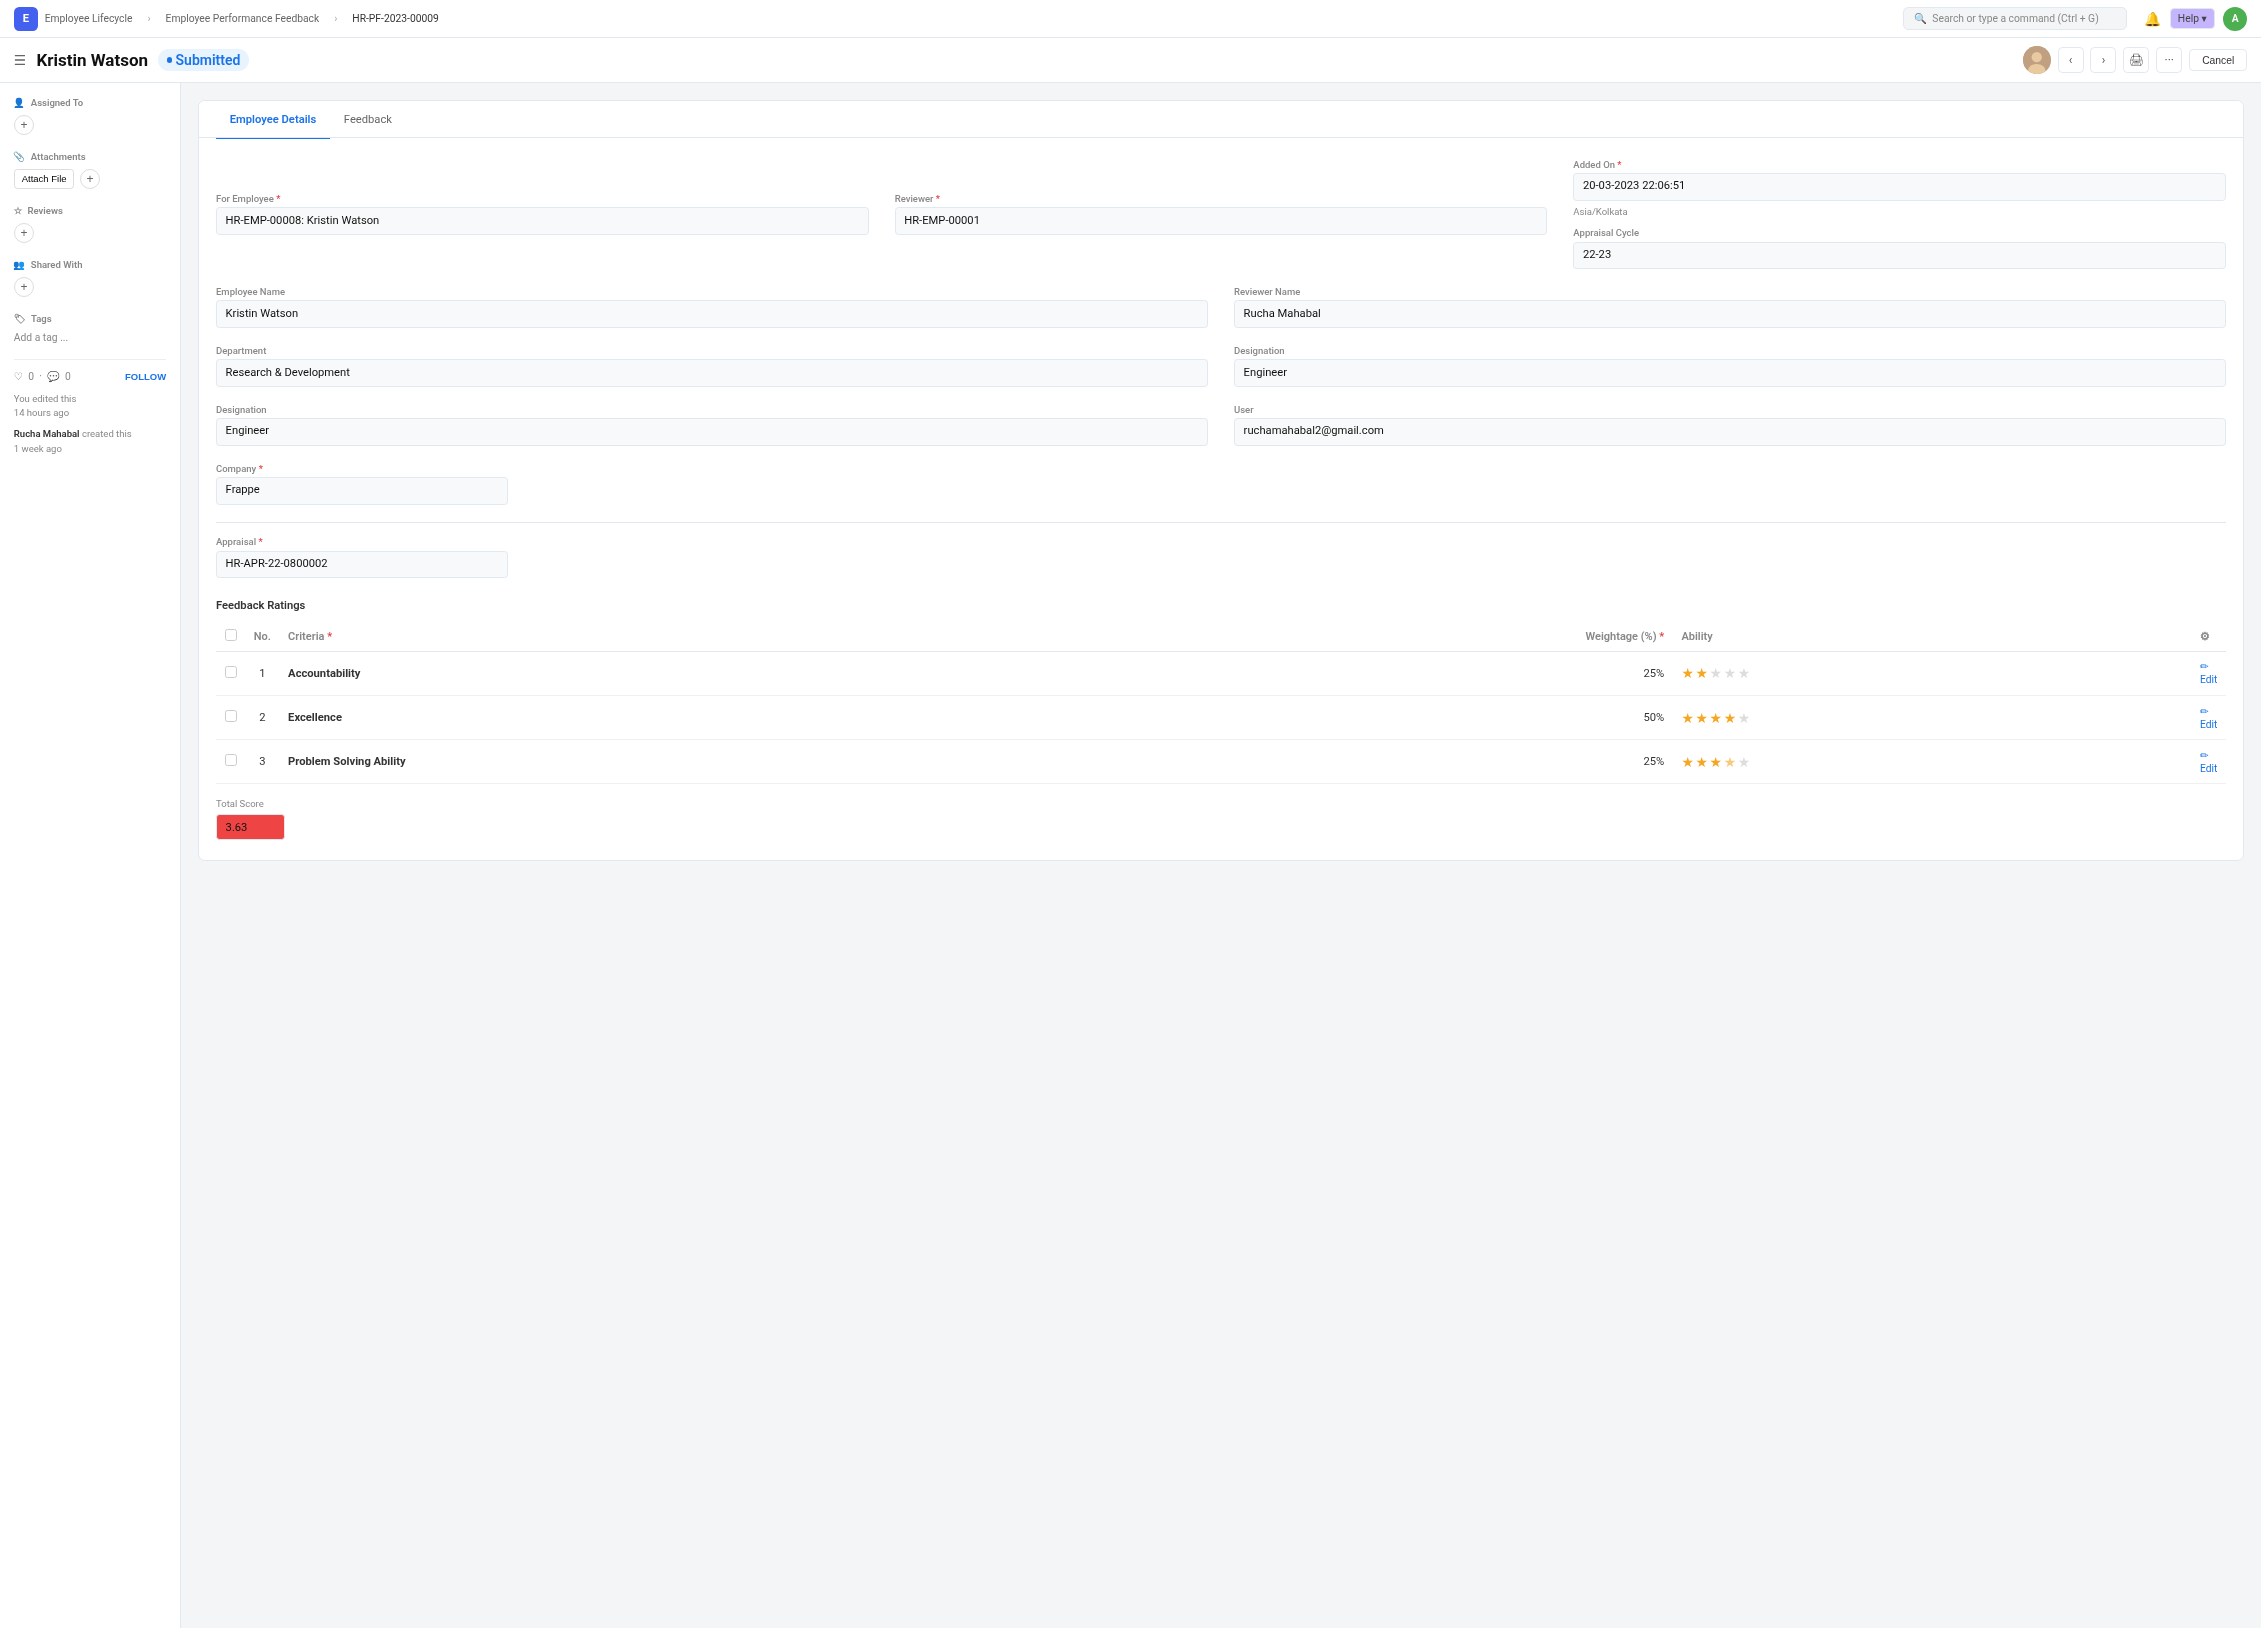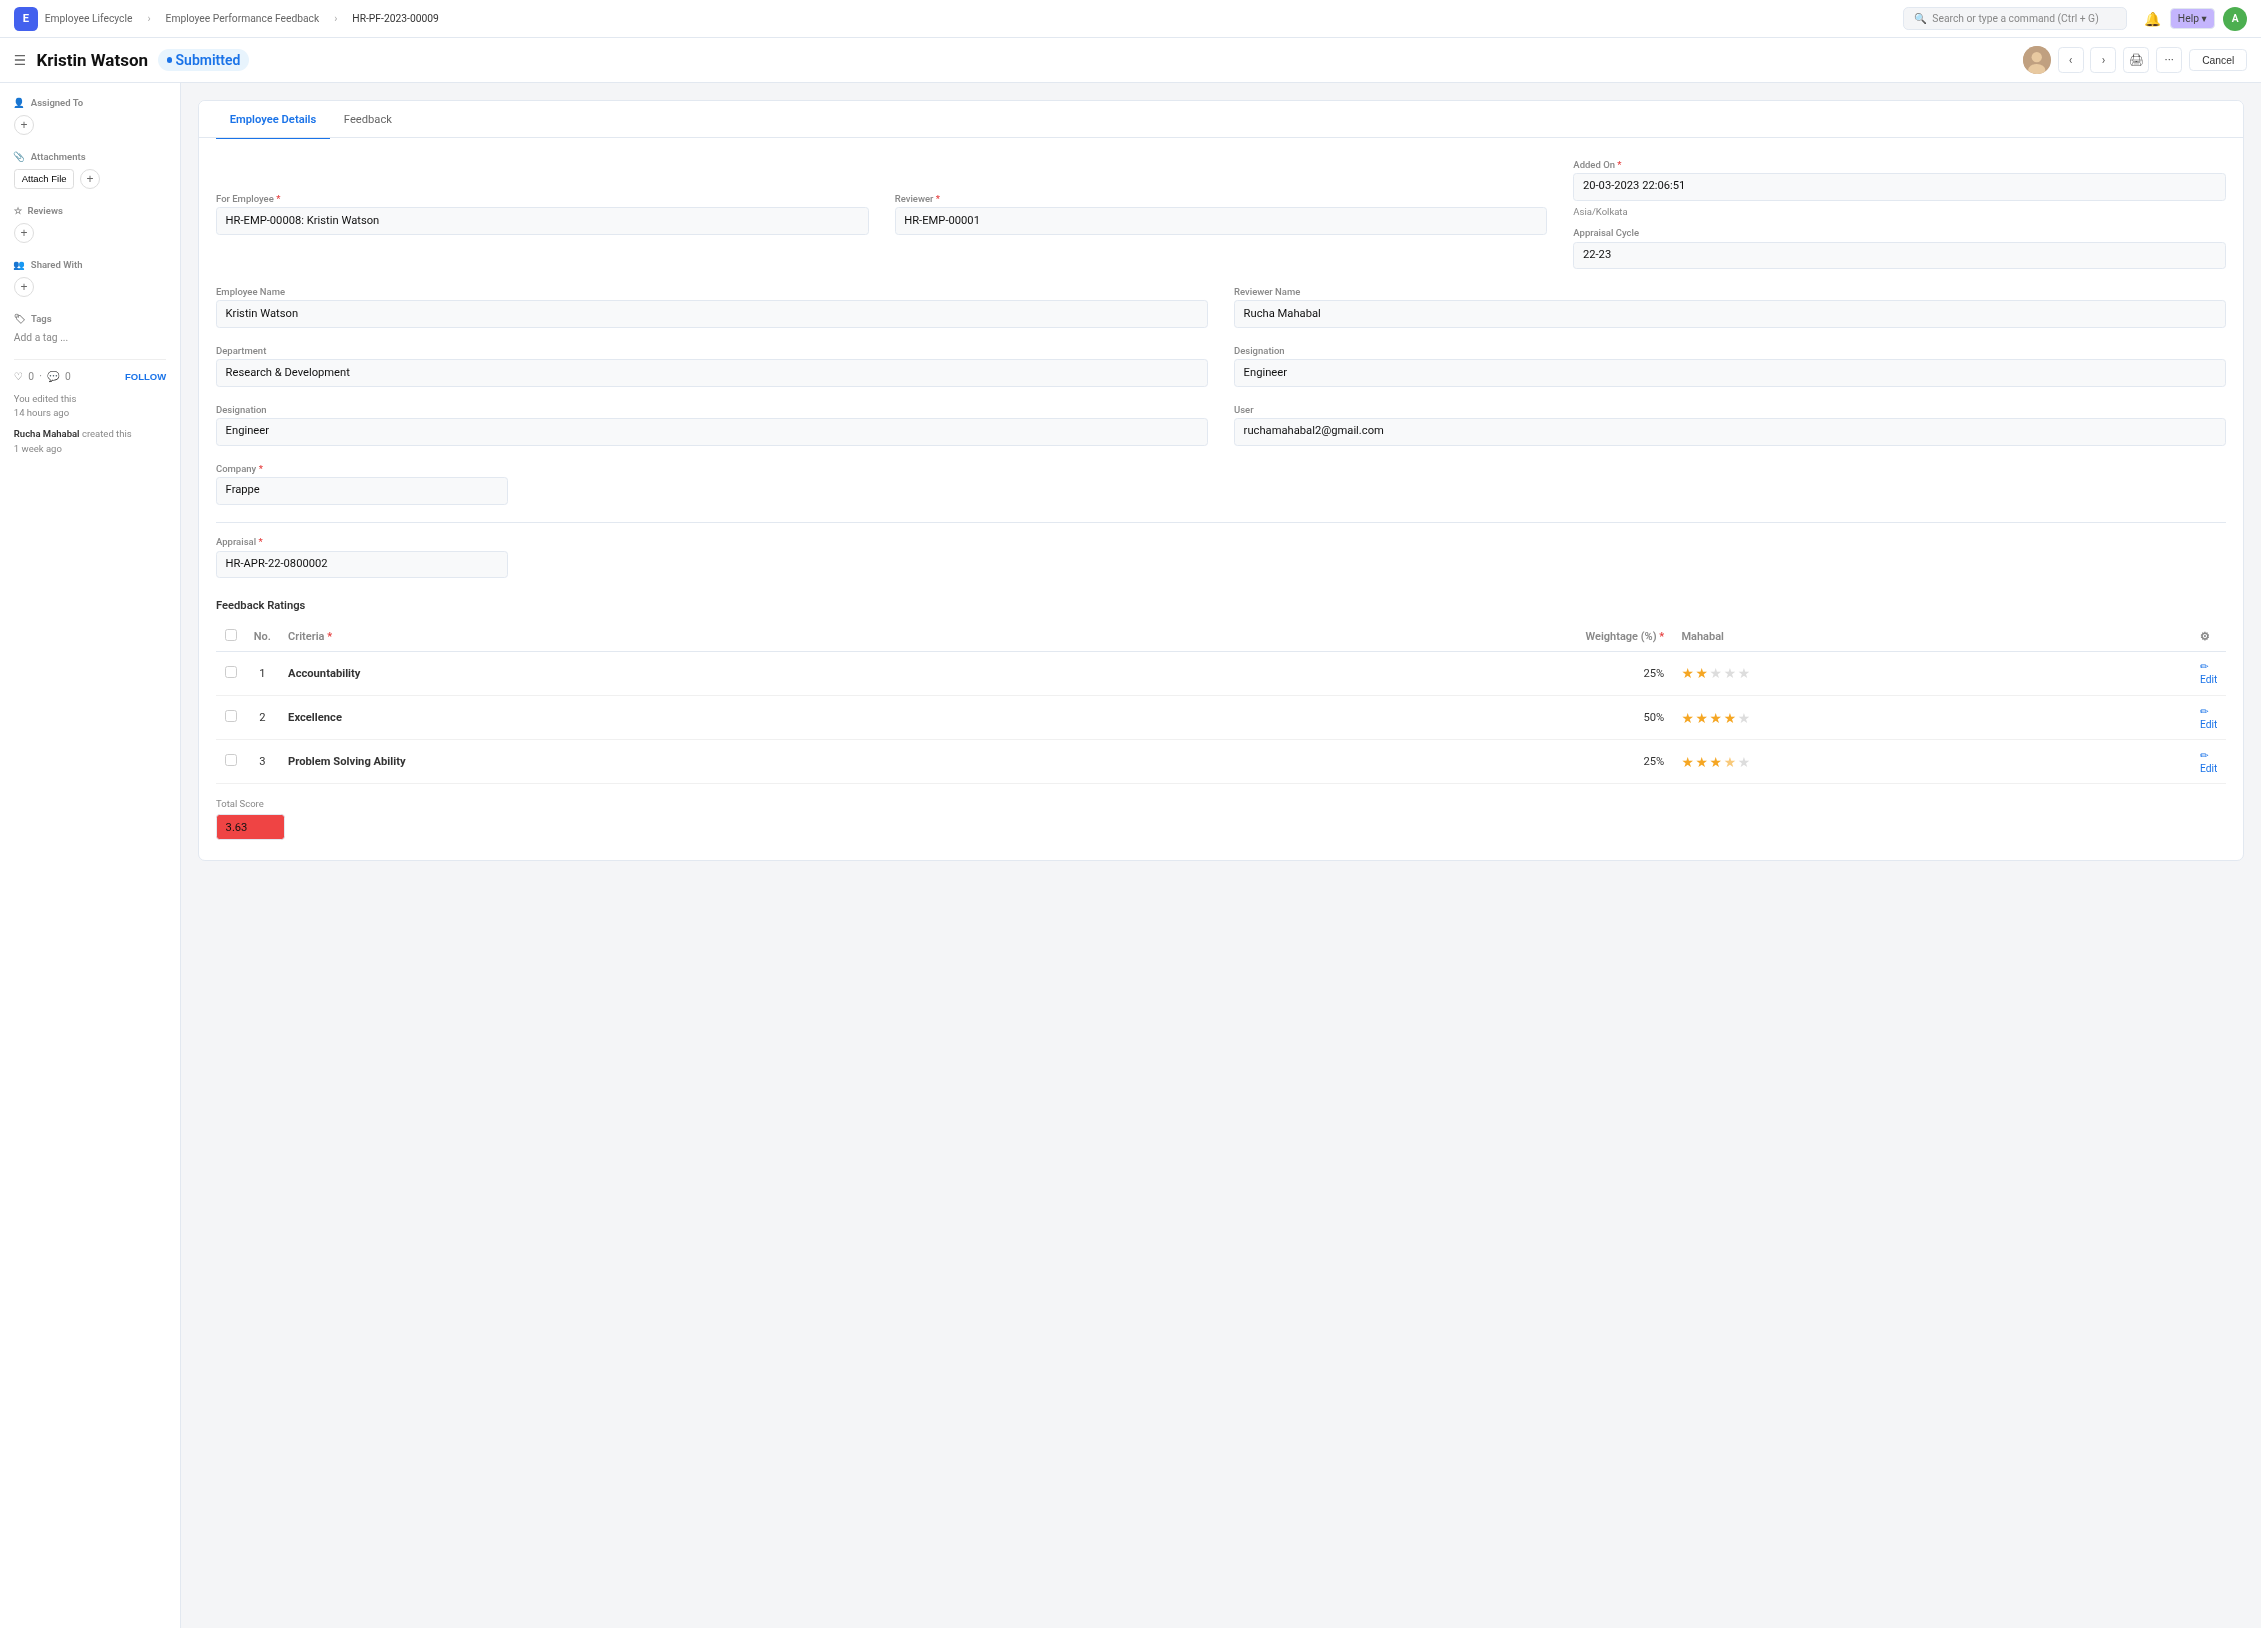--- a/index.html
+++ b/index.html
@@ -381,21 +381,21 @@
                 </th>
                 <th class="num-col">No.</th>
                 <th>
                   <span>Criteria</span>
                   <span style="color:#e53e3e;"> *</span>
                 </th>
                 <th style="text-align:right;">
                   <span>Weightage (%)</span>
                   <span style="color:#e53e3e;"> *</span>
                 </th>
-                <th>Mahabal</th>
+                <th>Ability</th>
                 <th class="gear-icon-cell">⚙</th>
               </tr>
             </thead>
             <tbody id="ratings-tbody">
             <tr>
                   <td><div class="row-checkbox"></div></td>
                   <td style="text-align: center;">1</td>
                   <td><span class="criteria-bold">Accountability</span></td>
                   <td class="weight-cell">25%</td>
                   <td>

